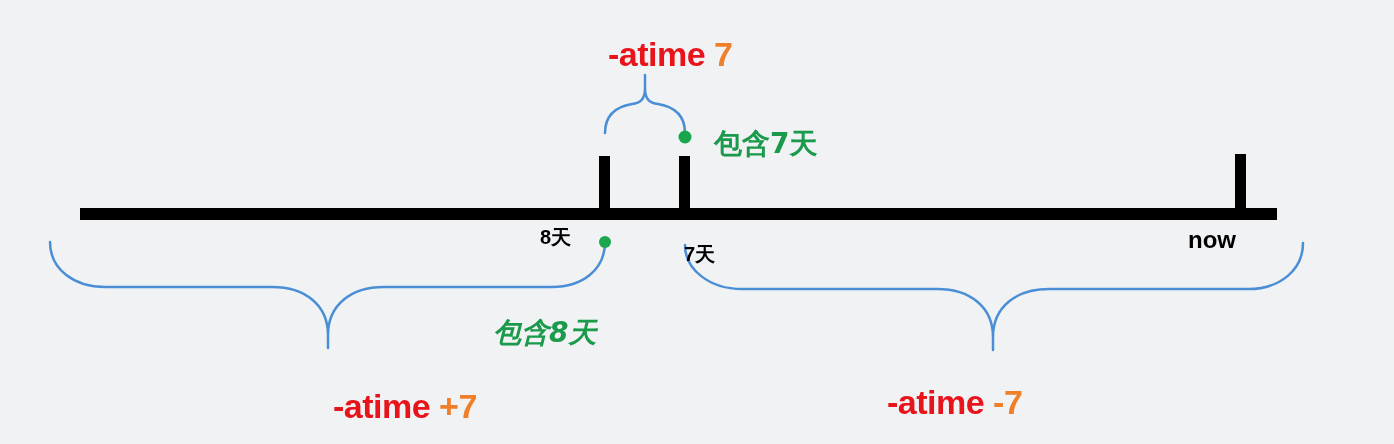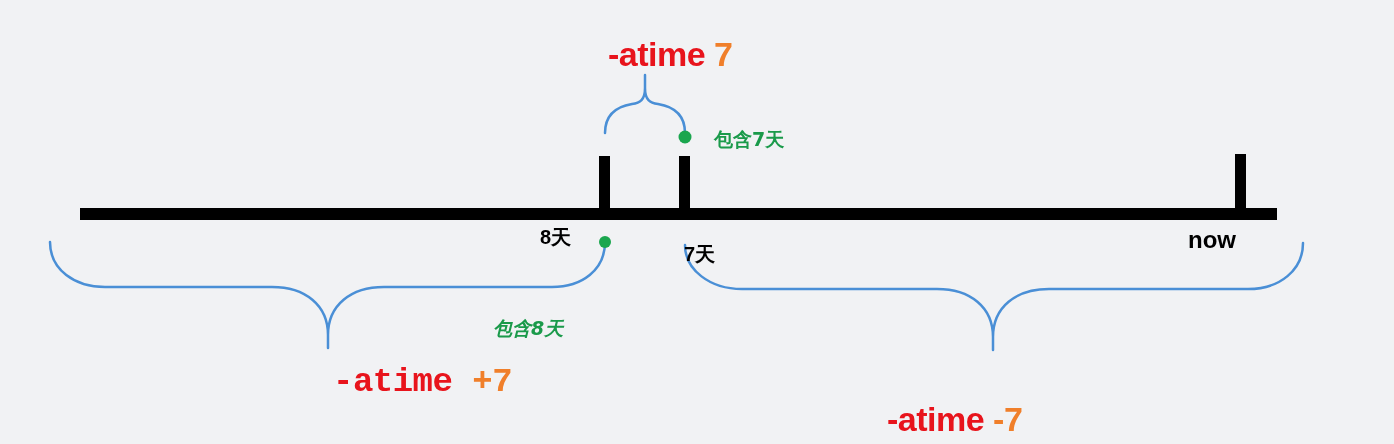--- a/index.html
+++ b/index.html
@@ -11,21 +11,21 @@
     }
     .frame {
       position: absolute; left: 0; top: 0; width: 1394px; height: 328px;
       background: #f1f2f4;
     }
     svg.diagram { position: absolute; left: 0; top: 0; }
     .lbl { position: absolute; font-weight: bold; white-space: nowrap; line-height: 1; }
     .atime { font-size: 34px; color: #e8141c; letter-spacing: -0.5px; }
     .atime .num { color: #f07f2a; font-weight: bold; }
     .axis-lbl { font-size: 20px; color: #000; }
-    .note { font-size: 19px; color: #1a9a4a; font-family: "DejaVu Sans", sans-serif; font-weight: bold; }
+    .note { font-size: 28px; color: #1a9a4a; font-family: "DejaVu Sans", sans-serif; font-weight: bold; }
   </style>
 </head>
 <body>
 
 <div class="frame">
 
   <svg class="diagram" width="1394" height="444" viewBox="0 0 1394 444">
 
     <rect x="80" y="208" width="1197" height="12" fill="#000"></rect>
 
@@ -52,22 +52,22 @@
   </div>
 
   <div class="lbl note" style="left:714px; top:130px;">包含7天</div>
 
   <div class="lbl axis-lbl" style="left:540px; top:227px;">8天</div>
   <div class="lbl axis-lbl" style="left:684px; top:244px;">7天</div>
   <div class="lbl axis-lbl" style="left:1188px; top:228px; font-size:24px;">now</div>
 
   <div class="lbl note" style="left:493px; top:319px;font-style:italic;">包含8天</div>
 
-  <div class="lbl atime" style="left:333px; top:365px;font-family:Liberation Mono, monospace;">
+  <div class="lbl atime" style="left:333px; top:389px;">
     <span>-atime</span>
     <span class="num">+7</span>
   </div>
-  <div class="lbl atime" style="left:887px; top:385px;margin-top:17px;">
+  <div class="lbl atime" style="left:887px; top:385px;">
     <span>-atime</span>
     <span class="num">-7</span>
   </div>
 
 </div>
 
 </body></html>

